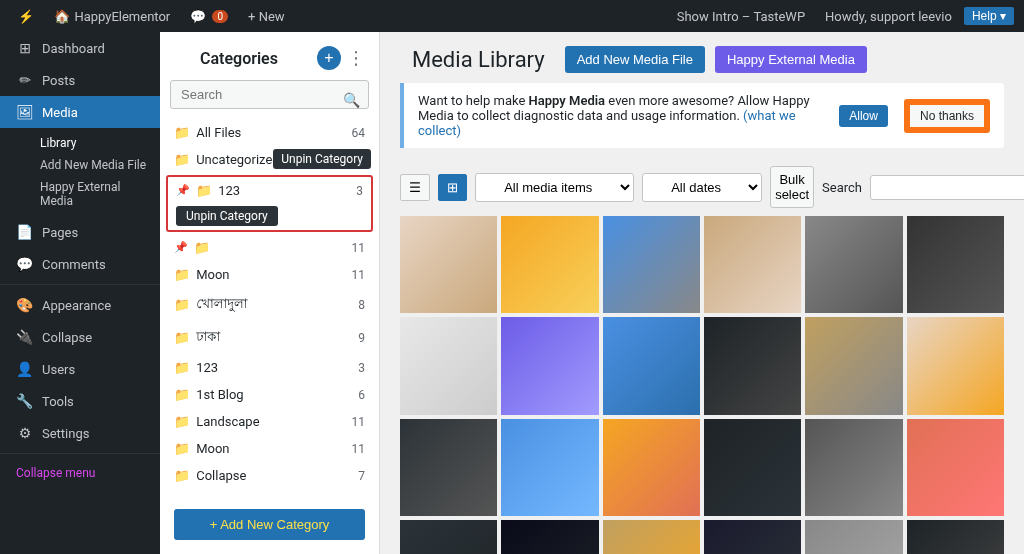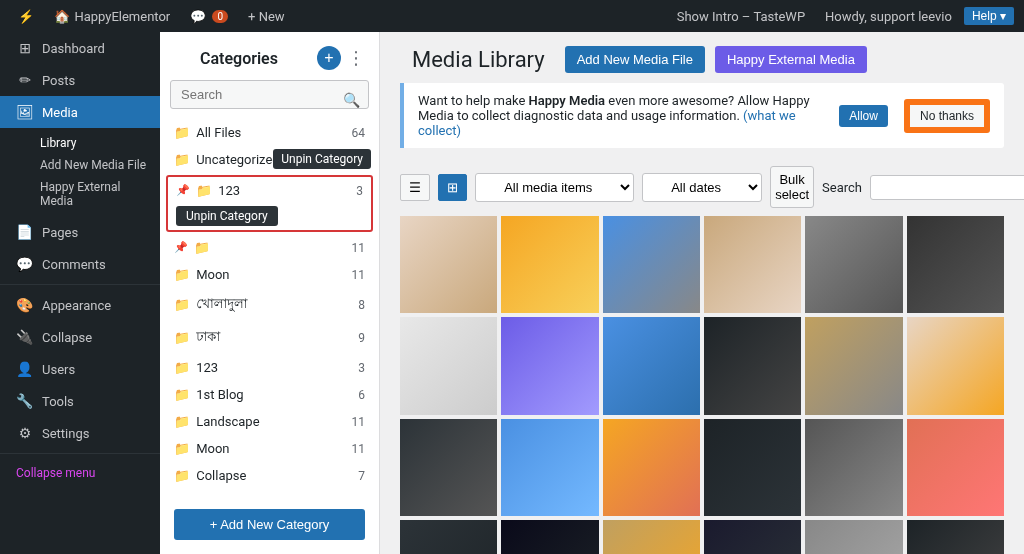--- a/index.html
+++ b/index.html
@@ -166,21 +166,21 @@
     .cat-list { padding: 0 0 10px; }
     .cat-item {
       display: flex; align-items: center; padding: 6px 14px;
       cursor: pointer; gap: 6px;
     }
     .cat-folder-icon { font-size: 13px; color: #646970; }
     .cat-name { flex: 1; font-size: 13px; color: #1d2327; }
     .cat-count { font-size: 12px; color: #646970; margin-left: auto; }
     .cat-add-new {
       margin: 10px 14px 15px;
-      background: #2271b1; color: #ffffff; border: none;
+      background: #2271b1; color: #fde047; border: none;
       width: calc(100% - 28px); padding: 8px; border-radius: 3px;
       cursor: pointer; font-size: 13px; text-align: center;
     }
 
     .content-area { display: flex; flex: 1; overflow: hidden; }
 
     
     .thumb-1 { background: linear-gradient(135deg, #e8d5c4, #c9a87c); }
     .thumb-2 { background: linear-gradient(135deg, #f5a623, #f8d05a); }
     .thumb-3 { background: linear-gradient(135deg, #4a90e2, #888); }

